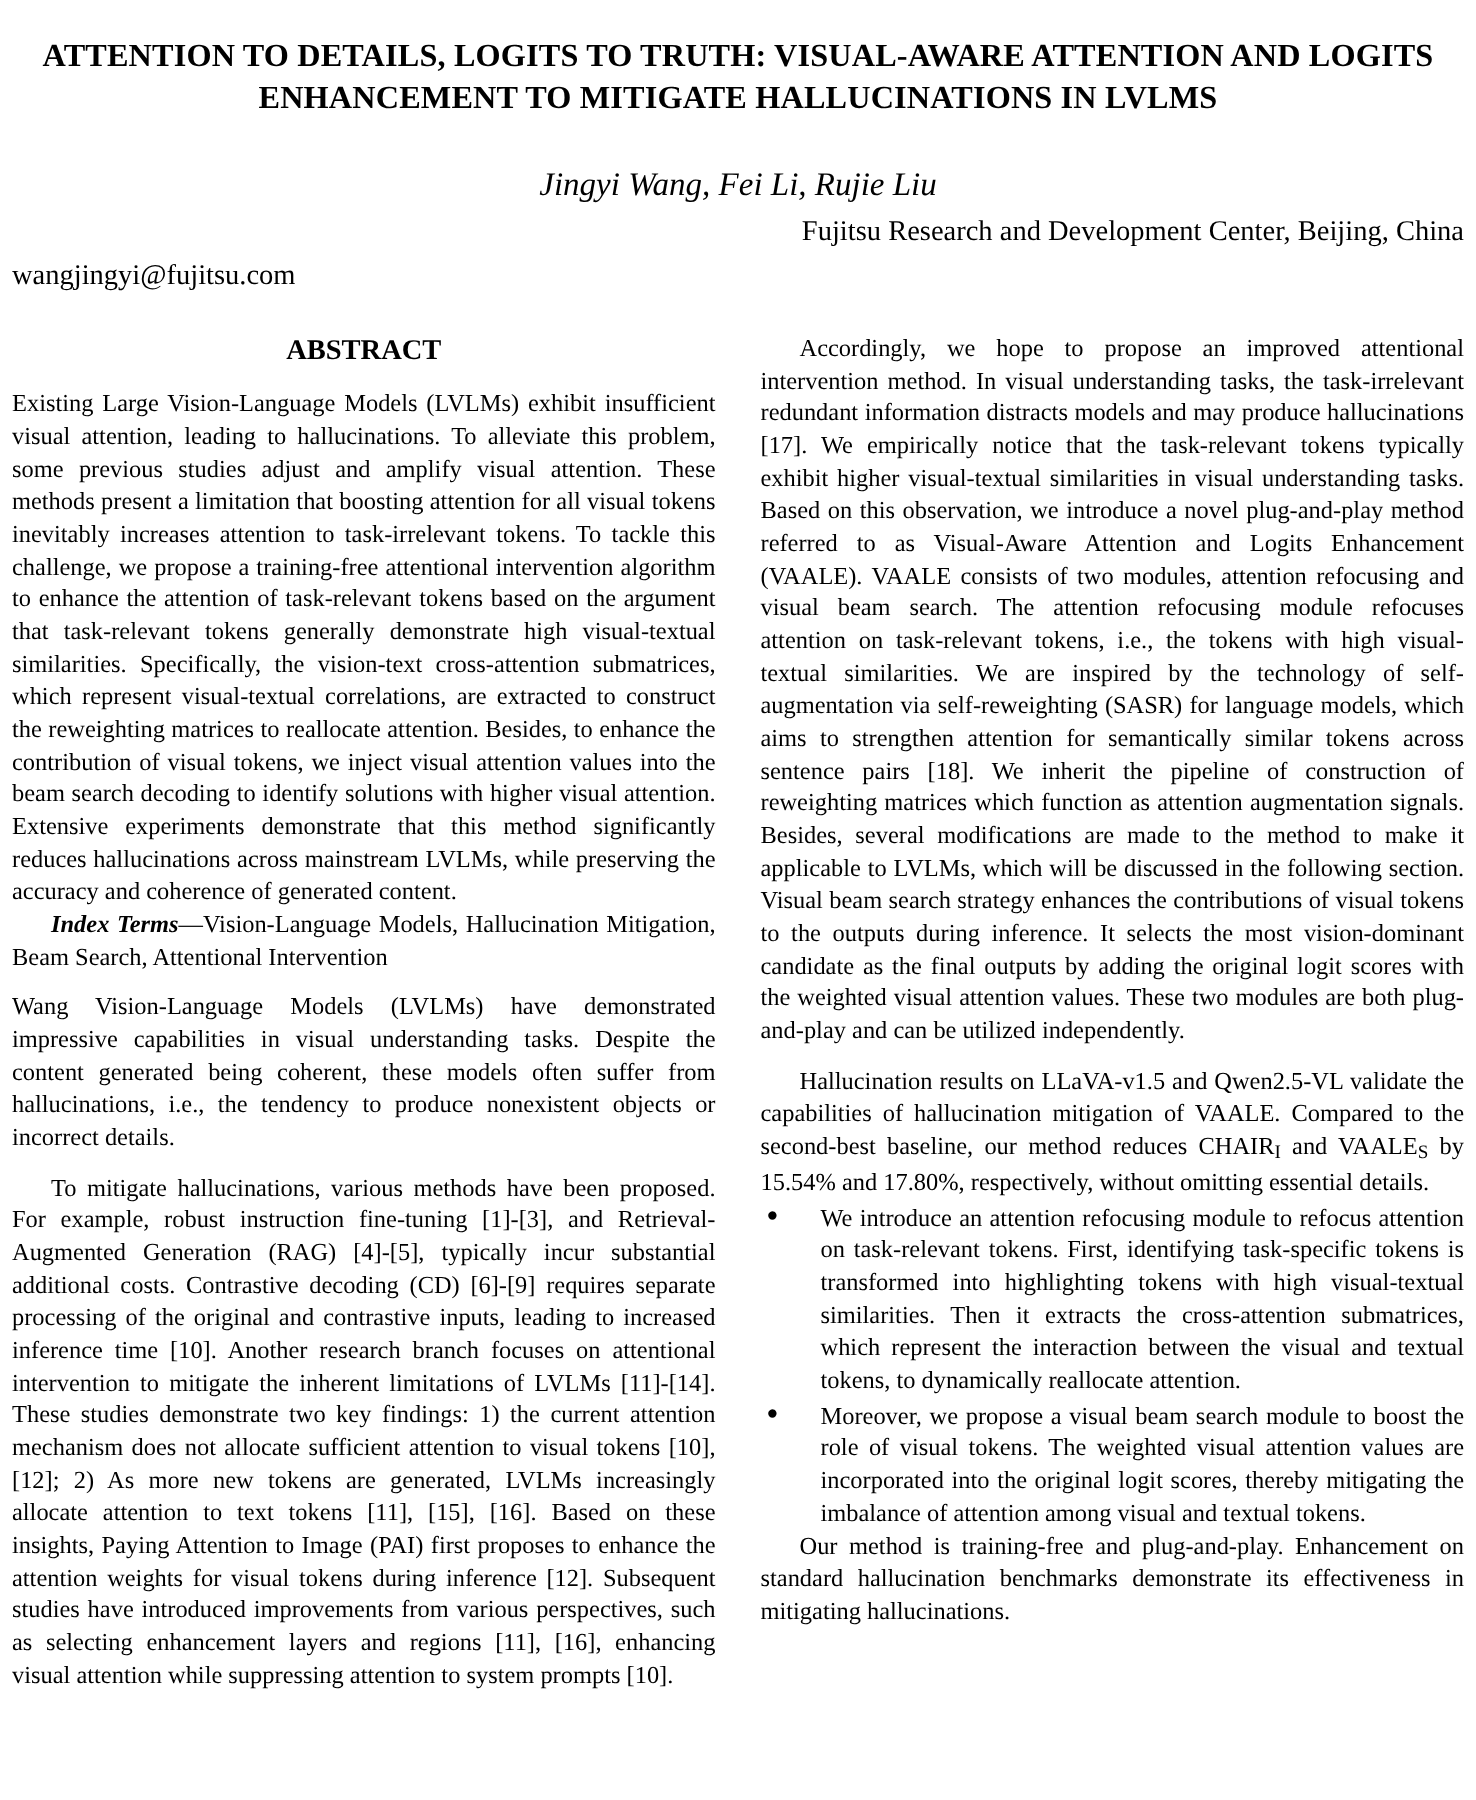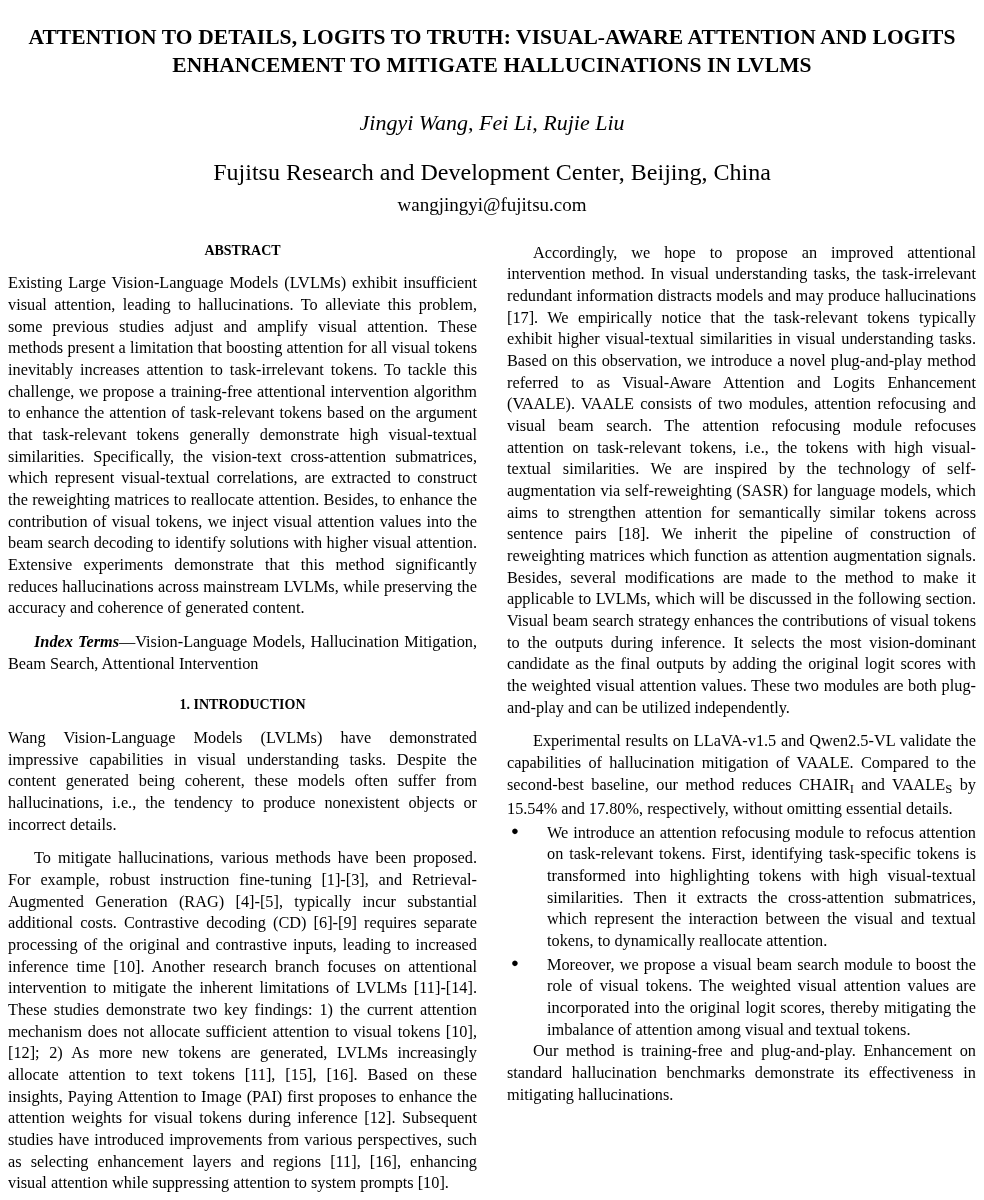--- a/index.html
+++ b/index.html
@@ -30,63 +30,62 @@
     margin: 4px 18px 0 18px;
   }
   .authors {
     text-align: center;
     font-style: italic;
     font-size: 22px;
     margin-top: 30px;
     line-height: 1.3;
   }
   .affil {
-    text-align: center;
-    font-size: 24px;
-    margin-top: 18px;
+    text-align: right;
+    font-size: 19px;
+    margin-top: 4px;
     line-height: 1.35;
   }
   .email {
-    text-align: center;
     font-size: 19px;
     margin-top: 4px;
     line-height: 1.35;
   }
   .columns {
     display: flex;
     gap: 30px;
     margin-top: 24px;
   }
   .col {
     width: 470px;
     font-size: 16.3px;
     line-height: 1.33;
     text-align: justify;
   }
   .sec-head {
     text-align: center;
     font-weight: bold;
-    font-size: 14px;
+    font-size: 19px;
     margin: 0 0 12px 0;
   }
   .sec-head.num {
     margin: 22px 0 12px 0;
   }
   p {
     margin: 0;
     text-align: justify;
   }
   p.indent {
     text-indent: 26px;
   }
   p + p {
     margin-top: 12px;
   }
   .index-terms {
-    margin-top: 12px;
+    margin-top: 0;
     text-indent: 26px;
     text-align: justify;
   }
   .index-terms b i {
     font-weight: bold;
     font-style: italic;
   }
   ul.contrib {
     list-style: none;
     margin: 0;
@@ -122,28 +121,27 @@
   <div class="email">wangjingyi@fujitsu.com</div>
 
   <div class="columns">
 
     <div class="col">
       <div class="sec-head">ABSTRACT</div>
       <p>Existing Large Vision-Language Models (LVLMs) exhibit insufficient visual attention, leading to hallucinations. To alleviate this problem, some previous studies adjust and amplify visual attention. These methods present a limitation that boosting attention for all visual tokens inevitably increases attention to task-irrelevant tokens. To tackle this challenge, we propose a training-free attentional intervention algorithm to enhance the attention of task-relevant tokens based on the argument that task-relevant tokens generally demonstrate high visual-textual similarities. Specifically, the vision-text cross-attention submatrices, which represent visual-textual correlations, are extracted to construct the reweighting matrices to reallocate attention. Besides, to enhance the contribution of visual tokens, we inject visual attention values into the beam search decoding to identify solutions with higher visual attention. Extensive experiments demonstrate that this method significantly reduces hallucinations across mainstream LVLMs, while preserving the accuracy and coherence of generated content.</p>
 
       <p class="index-terms"><b><i>Index Terms</i></b><span>—</span><span>Vision-Language Models, Hallucination Mitigation, Beam Search, Attentional Intervention</span></p>
 
-      <div class="sec-head num">1. INTRODUCTION</div>
       <p>Wang Vision-Language Models (LVLMs) have demonstrated impressive capabilities in visual understanding tasks. Despite the content generated being coherent, these models often suffer from hallucinations, i.e., the tendency to produce nonexistent objects or incorrect details.</p>
       <p class="indent">To mitigate hallucinations, various methods have been proposed. For example, robust instruction fine-tuning [1]-[3], and Retrieval-Augmented Generation (RAG) [4]-[5], typically incur substantial additional costs. Contrastive decoding (CD) [6]-[9] requires separate processing of the original and contrastive inputs, leading to increased inference time [10]. Another research branch focuses on attentional intervention to mitigate the inherent limitations of LVLMs [11]-[14]. These studies demonstrate two key findings: 1) the current attention mechanism does not allocate sufficient attention to visual tokens [10], [12]; 2) As more new tokens are generated, LVLMs increasingly allocate attention to text tokens [11], [15], [16]. Based on these insights, Paying Attention to Image (PAI) first proposes to enhance the attention weights for visual tokens during inference [12]. Subsequent studies have introduced improvements from various perspectives, such as selecting enhancement layers and regions [11], [16], enhancing visual attention while suppressing attention to system prompts [10].</p>
     </div>
 
     <div class="col">
       <p class="indent">Accordingly, we hope to propose an improved attentional intervention method. In visual understanding tasks, the task-irrelevant redundant information distracts models and may produce hallucinations [17]. We empirically notice that the task-relevant tokens typically exhibit higher visual-textual similarities in visual understanding tasks. Based on this observation, we introduce a novel plug-and-play method referred to as Visual-Aware Attention and Logits Enhancement (VAALE). VAALE consists of two modules, attention refocusing and visual beam search. The attention refocusing module refocuses attention on task-relevant tokens, i.e., the tokens with high visual-textual similarities. We are inspired by the technology of self-augmentation via self-reweighting (SASR) for language models, which aims to strengthen attention for semantically similar tokens across sentence pairs [18]. We inherit the pipeline of construction of reweighting matrices which function as attention augmentation signals. Besides, several modifications are made to the method to make it applicable to LVLMs, which will be discussed in the following section. Visual beam search strategy enhances the contributions of visual tokens to the outputs during inference. It selects the most vision-dominant candidate as the final outputs by adding the original logit scores with the weighted visual attention values. These two modules are both plug-and-play and can be utilized independently.</p>
-      <p class="indent"><span>Experimental results on LLaVA-v1.5 and Qwen2.5-VL validate the capabilities of hallucination mitigation of VAALE. Compared to the second-best baseline, our method reduces CHAIR</span><span class="sub">I</span><span> and VAALE</span><span class="sub">S</span><span> by 15.54% and 17.80%, respectively, without omitting essential details.</span></p>
+      <p class="indent"><span>Hallucination results on LLaVA-v1.5 and Qwen2.5-VL validate the capabilities of hallucination mitigation of VAALE. Compared to the second-best baseline, our method reduces CHAIR</span><span class="sub">I</span><span> and VAALE</span><span class="sub">S</span><span> by 15.54% and 17.80%, respectively, without omitting essential details.</span></p>
 
       <ul class="contrib">
         <li>
           <span class="bullet">●</span>
           <span>We introduce an attention refocusing module to refocus attention on task-relevant tokens. First, identifying task-specific tokens is transformed into highlighting tokens with high visual-textual similarities. Then it extracts the cross-attention submatrices, which represent the interaction between the visual and textual tokens, to dynamically reallocate attention.</span>
         </li>
         <li>
           <span class="bullet">●</span>
           <span>Moreover, we propose a visual beam search module to boost the role of visual tokens. The weighted visual attention values are incorporated into the original logit scores, thereby mitigating the imbalance of attention among visual and textual tokens.</span>
         </li>

